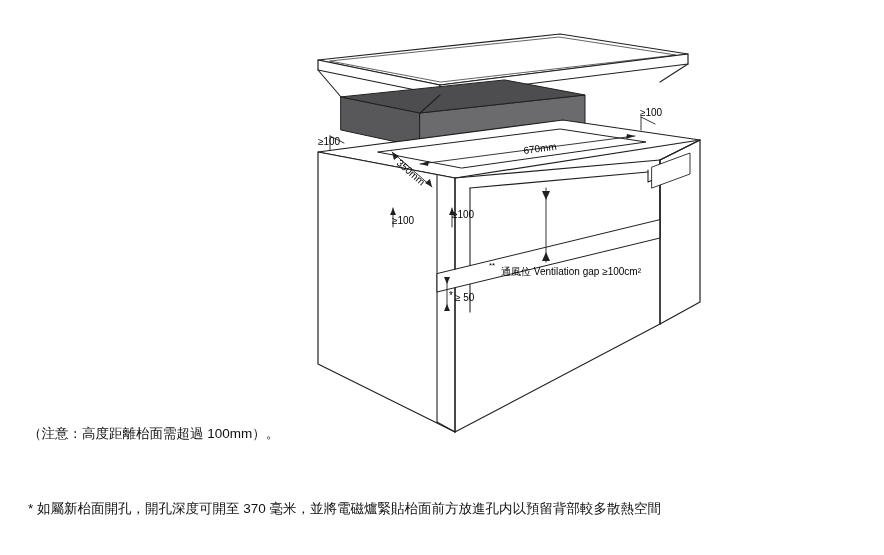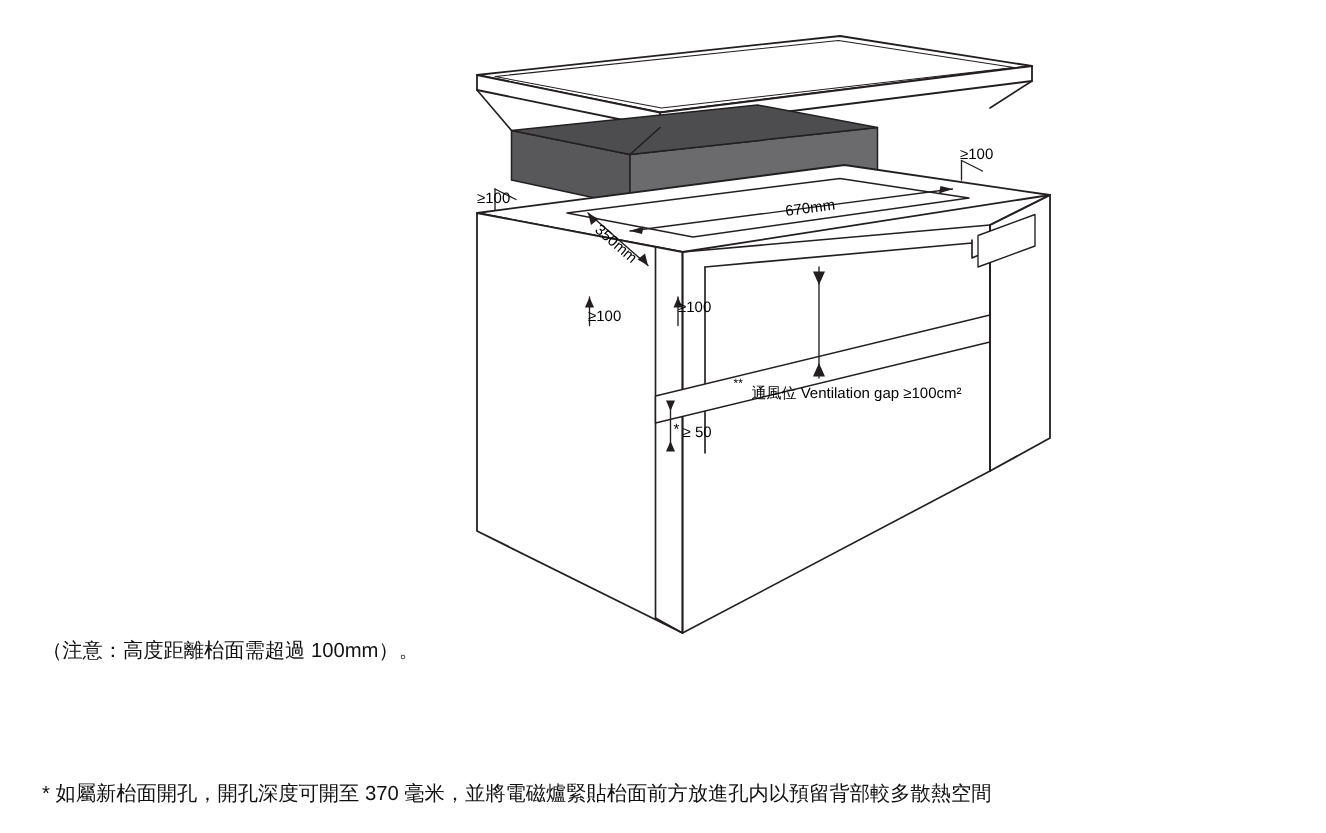--- a/index.html
+++ b/index.html
@@ -11,21 +11,21 @@
     width: 884px;
     height: 555px;
     position: relative;
     font-family: "Liberation Sans", sans-serif;
     color: #000000;
     overflow: hidden;
   }
   #diagram-area {
     position: absolute;
     left: 0;
-    top: 2px;
+    top: 12px;
     width: 831px;
     height: 430px;
   }
   #diagram-area svg {
     display: block;
   }
   .notes {
     position: absolute;
     left: 0;
     top: 408px;
@@ -34,21 +34,21 @@
   }
   .note-line {
     position: absolute;
     font-size: 13.5px;
     line-height: 18px;
     color: #111;
     white-space: nowrap;
   }
   .note-1 { left: 28px; top: 17px; }
   .note-2 { left: 28px; top: 57px; }
-  .note-3 { left: 28px; top: 92px; margin-top: 20px; }
+  .note-3 { left: 28px; top: 92px; }
   .svg-label {
     font-family: "Liberation Sans", sans-serif;
     fill: #000;
   }
 </style>
 </head>
 <body>
 
 <div id="diagram-area">
   <svg width="884" height="430" viewBox="0 0 884 430" xmlns="http://www.w3.org/2000/svg">

